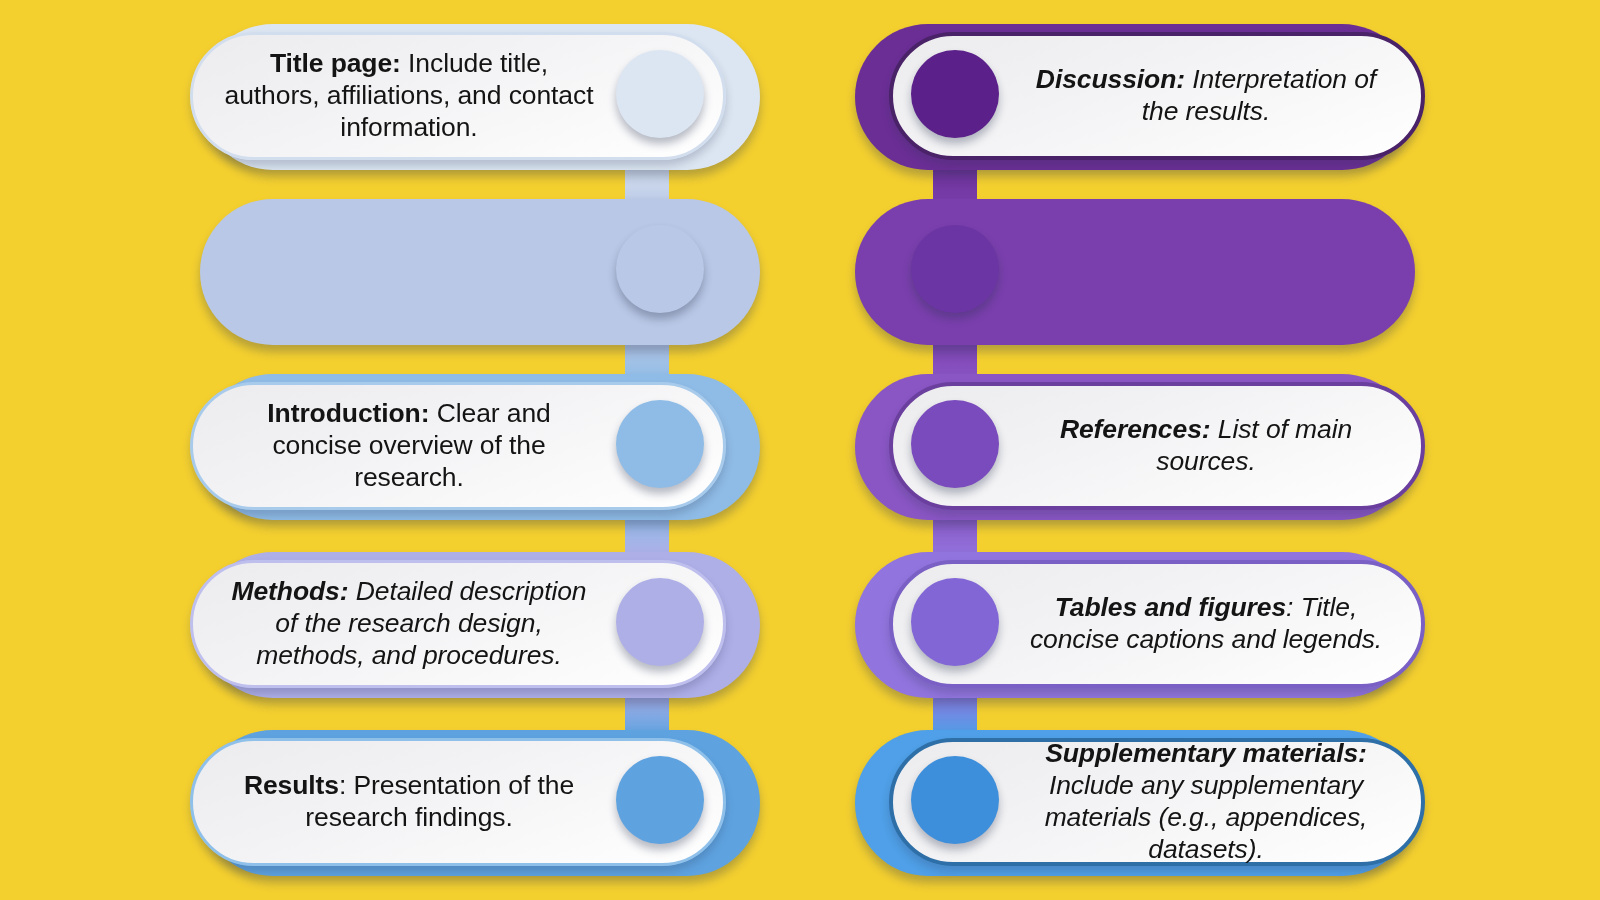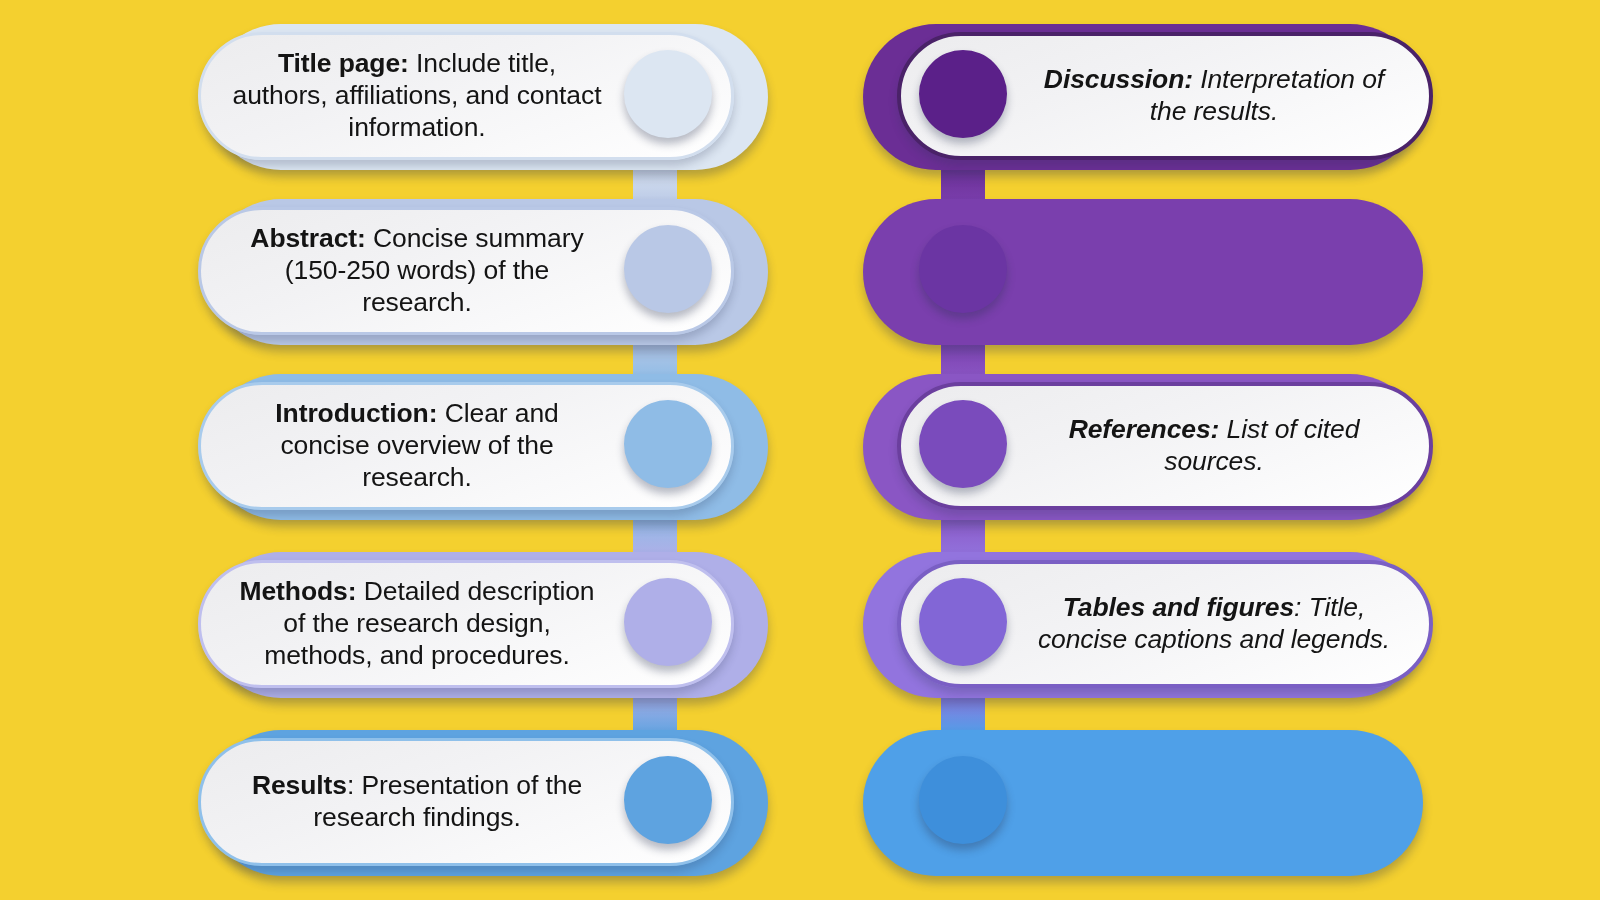--- a/index.html
+++ b/index.html
@@ -2,21 +2,21 @@
 <html><head>
 <meta charset="utf-8">
 <style>
   * { box-sizing: border-box; margin:0; padding:0; }
   html,body{ width:1600px; height:900px; overflow:hidden; }
   body{
     background:#F4D02F;
     font-family:"Liberation Sans", sans-serif;
     position:relative;
   }
-  .canvas{ position:absolute; inset:0;margin-left:8px; }
+  .canvas{ position:absolute; inset:0; }
 
   .column{ position:absolute; top:0; height:900px; }
   .col-left{ left:190px; width:570px; }
   .col-right{ left:855px; width:570px;font-style:italic; }
 
   .row{ position:absolute; left:0; width:100%; height:152px; }
 
   
   .connector{
     position:absolute;
@@ -87,35 +87,32 @@
       <div class="connector" style="top: 690px; height: 46px; background: linear-gradient(rgb(175, 175, 232), rgb(94, 163, 224));"></div>
       <div class="row" style="top: 18px;">
         <div class="backplate" style="background: rgb(220, 230, 242);"></div>
         <div class="pill" style="border-color: rgb(210, 222, 238);">
           <div class="pill-text"><b>Title page:</b><span> Include title, authors, affiliations, and contact information.</span></div>
         </div>
         <div class="knob" style="background: rgb(220, 230, 242);"></div>
       </div>
       <div class="row" style="top: 193px;">
         <div class="backplate" style="background: rgb(185, 200, 230);"></div>
-        <div class="pill" style="border-color: rgb(185, 200, 230);">
-          <div class="pill-text"><b>Abstract:</b><span> Concise summary (150-250 words) of the research.</span></div>
-        </div>
         <div class="knob" style="background: rgb(185, 200, 230);"></div>
       </div>
       <div class="row" style="top: 368px;">
         <div class="backplate" style="background: rgb(143, 188, 230);"></div>
         <div class="pill" style="border-color: rgb(168, 203, 236);">
           <div class="pill-text"><b>Introduction:</b><span> Clear and concise overview of the research.</span></div>
         </div>
         <div class="knob" style="background: rgb(143, 188, 230);"></div>
       </div>
       <div class="row" style="top: 546px;">
         <div class="backplate" style="background: rgb(175, 175, 232);"></div>
-        <div class="pill" style="border-color: rgb(191, 191, 238);">
+        <div class="pill" style="border-color: rgb(191, 191, 238); font-style: italic;">
           <div class="pill-text"><b>Methods:</b><span> Detailed description of the research design, methods, and procedures.</span></div>
         </div>
         <div class="knob" style="background: rgb(175, 175, 232);"></div>
       </div>
       <div class="row" style="top: 724px;">
         <div class="backplate" style="background: rgb(94, 163, 224);"></div>
         <div class="pill" style="border-color: rgb(143, 192, 234);">
           <div class="pill-text"><b>Results</b><span>: Presentation of the research findings.</span></div>
         </div>
         <div class="knob" style="background: rgb(94, 163, 224);"></div>
@@ -133,29 +130,32 @@
         </div>
         <div class="knob" style="background: rgb(91, 32, 137);"></div>
       </div>
       <div class="row" style="top: 193px;">
         <div class="backplate" style="background: rgb(122, 63, 173);"></div>
         <div class="knob" style="background: rgb(107, 53, 163);"></div>
       </div>
       <div class="row" style="top: 368px;">
         <div class="backplate" style="background: rgb(138, 86, 196);"></div>
         <div class="pill" style="border-color: rgb(107, 63, 158);">
-          <div class="pill-text"><b>References:</b><span> List of cited sources.</span></div>
+          <div class="pill-text"><b>References:</b><span> List of main sources.</span></div>
         </div>
         <div class="knob" style="background: rgb(122, 75, 188);"></div>
       </div>
       <div class="row" style="top: 546px;">
         <div class="backplate" style="background: rgb(146, 116, 222);"></div>
         <div class="pill" style="border-color: rgb(122, 95, 196);">
           <div class="pill-text"><b>Tables and figures</b><span>: Title, concise captions and legends.</span></div>
         </div>
         <div class="knob" style="background: rgb(130, 102, 214);"></div>
       </div>
       <div class="row" style="top: 724px;">
         <div class="backplate" style="background: rgb(79, 160, 232);"></div>
+        <div class="pill" style="border-color: rgb(46, 111, 168);">
+          <div class="pill-text"><b>Supplementary materials:</b><span> Include any supplementary materials (e.g., appendices, datasets).</span></div>
+        </div>
         <div class="knob" style="background: rgb(62, 143, 219);"></div>
       </div>
     </div>
 </div>
 
 </body></html>

